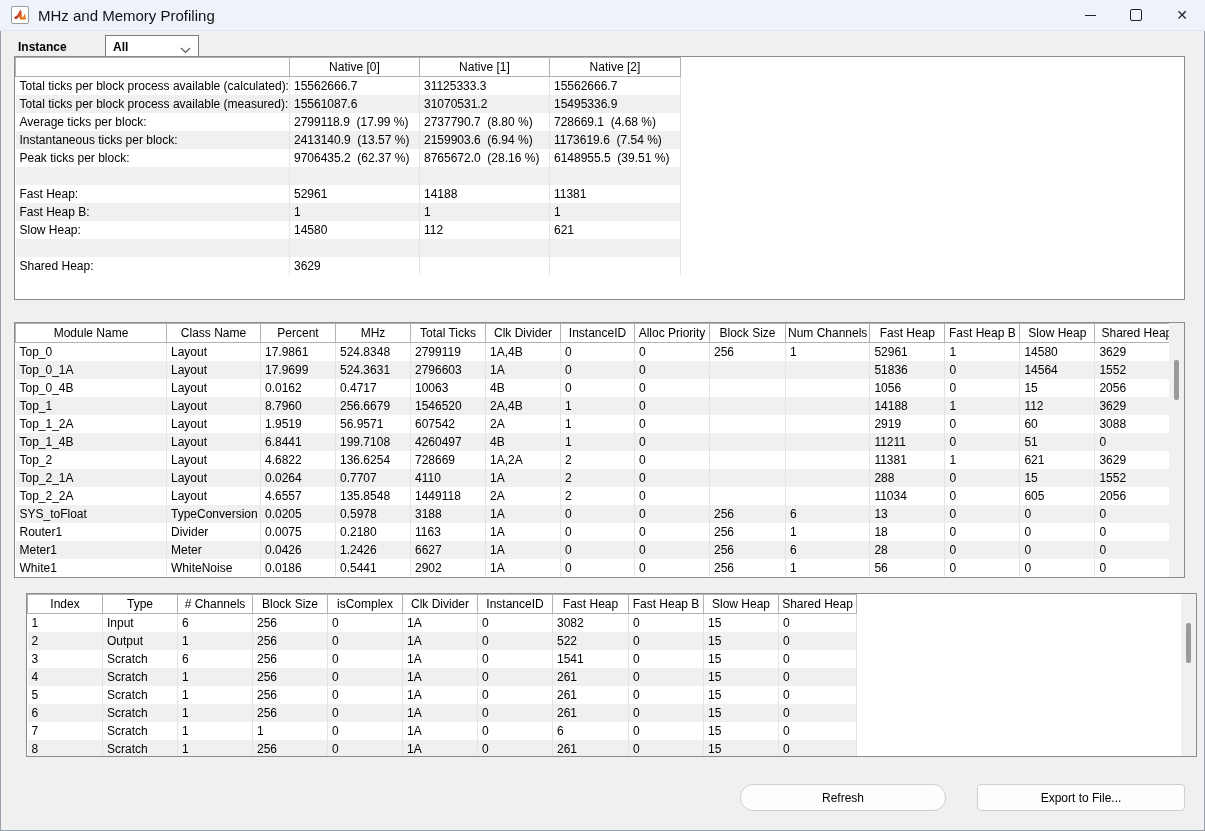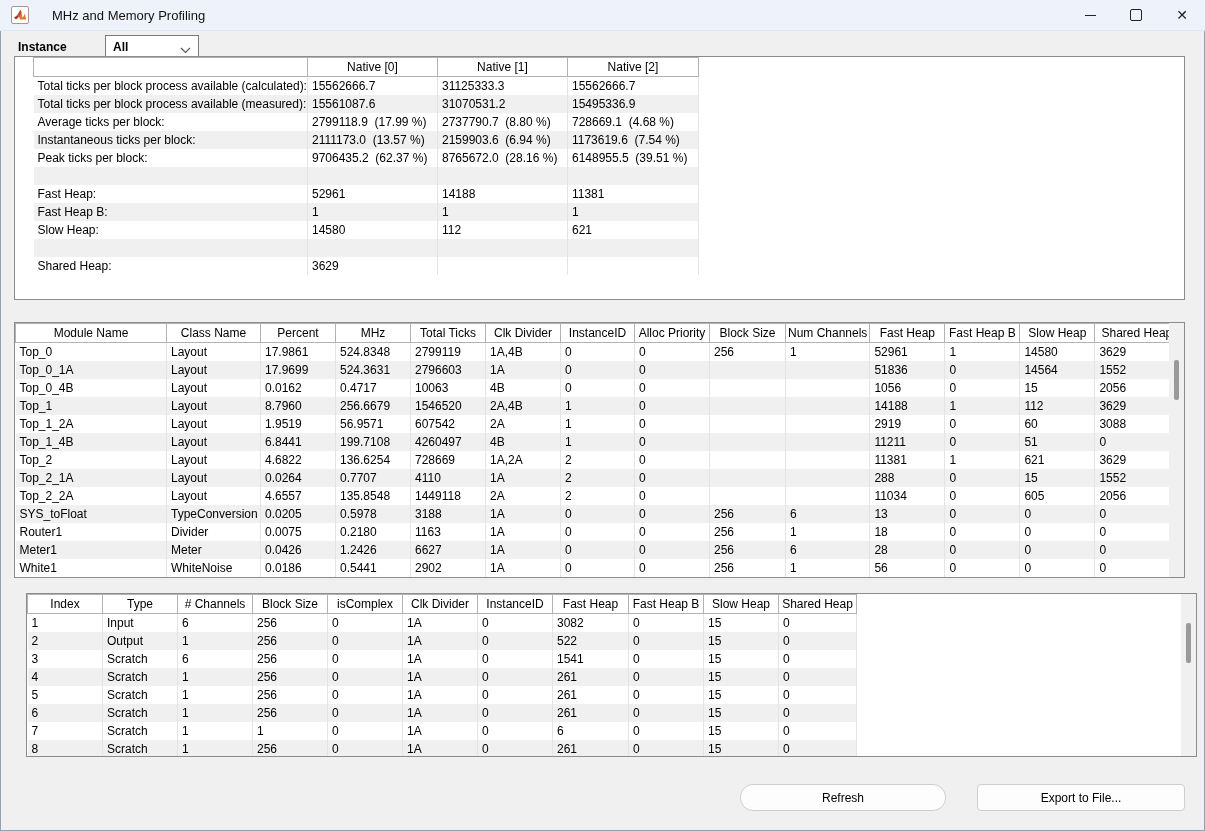--- a/index.html
+++ b/index.html
@@ -14,39 +14,39 @@
   .titlebar{
     position:absolute;left:0;top:0;width:1205px;height:30px;
     background:#eef2fa;border-bottom:1px solid #e2e6ef;
     display:flex;align-items:center;
   }
   .app-icon{
     width:18px;height:18px;margin-left:11px;
     background:#fff;border:1px solid #9b9b9b;border-radius:2px;
     display:flex;align-items:center;justify-content:center;box-sizing:border-box;
   }
-  .title-text{margin-left:23px;font-size:13px;color:#121212;}
+  .title-text{margin-left:9px;font-size:15px;color:#121212;}
   .win-controls{position:absolute;right:0;top:0;height:30px;display:flex;}
   .win-btn{width:46px;height:30px;display:flex;align-items:center;justify-content:center;cursor:default;}
   .glyph-min{width:11px;height:0;border-top:1px solid #222;display:block;}
   .glyph-max{width:10px;height:10px;border:1px solid #222;border-radius:2px;display:block;}
   .glyph-close{font-size:14px;color:#222;line-height:1;}
   
   .instance-label{position:absolute;left:18px;top:40px;font-size:12px;font-weight:bold;}
   .instance-select{
     position:absolute;left:105px;top:35px;width:94px;height:23px;box-sizing:border-box;
     background:#fff;border:1px solid #7a7a7a;
     display:flex;align-items:center;font-size:12px;font-weight:bold;padding-left:7px;
   }
   .instance-select .chev{position:absolute;right:7px;top:7px;}
   
   .panel{
     position:absolute;background:#fff;border:1px solid #8c8c8c;box-sizing:border-box;overflow:hidden;
   }
-  .panel-summary{left:14px;top:56px;width:1171px;height:244px;padding-left:18px;}
+  .panel-summary{left:14px;top:56px;width:1171px;height:244px;}
   .panel-modules{left:14px;top:322px;width:1171px;height:256px;}
   .panel-buffers{left:26px;top:593px;width:1171px;height:164px;}
   table.grid{border-collapse:collapse;table-layout:fixed;font-size:12px;}
   table.grid th{
     background:#fff;border:1px solid #b2b2b2;font-weight:normal;
     height:19px;padding:0 2px;text-align:center;white-space:nowrap;overflow:hidden;box-sizing:border-box;
   }
   table.grid td{
     height:18px;padding:0 0 0 4px;border-right:1px solid #e4e4e4;
     white-space:pre;overflow:hidden;box-sizing:border-box;
@@ -136,21 +136,21 @@
           <td>15495336.9</td>
         </tr>
         <tr>
           <td>Average ticks per block:</td>
           <td>2799118.9  (17.99 %)</td>
           <td>2737790.7  (8.80 %)</td>
           <td>728669.1  (4.68 %)</td>
         </tr>
         <tr>
           <td>Instantaneous ticks per block:</td>
-          <td>2111173.0  (13.57 %)</td>
+          <td>2413140.9  (13.57 %)</td>
           <td>2159903.6  (6.94 %)</td>
           <td>1173619.6  (7.54 %)</td>
         </tr>
         <tr>
           <td>Peak ticks per block:</td>
           <td>9706435.2  (62.37 %)</td>
           <td>8765672.0  (28.16 %)</td>
           <td>6148955.5  (39.51 %)</td>
         </tr>
         <tr>

